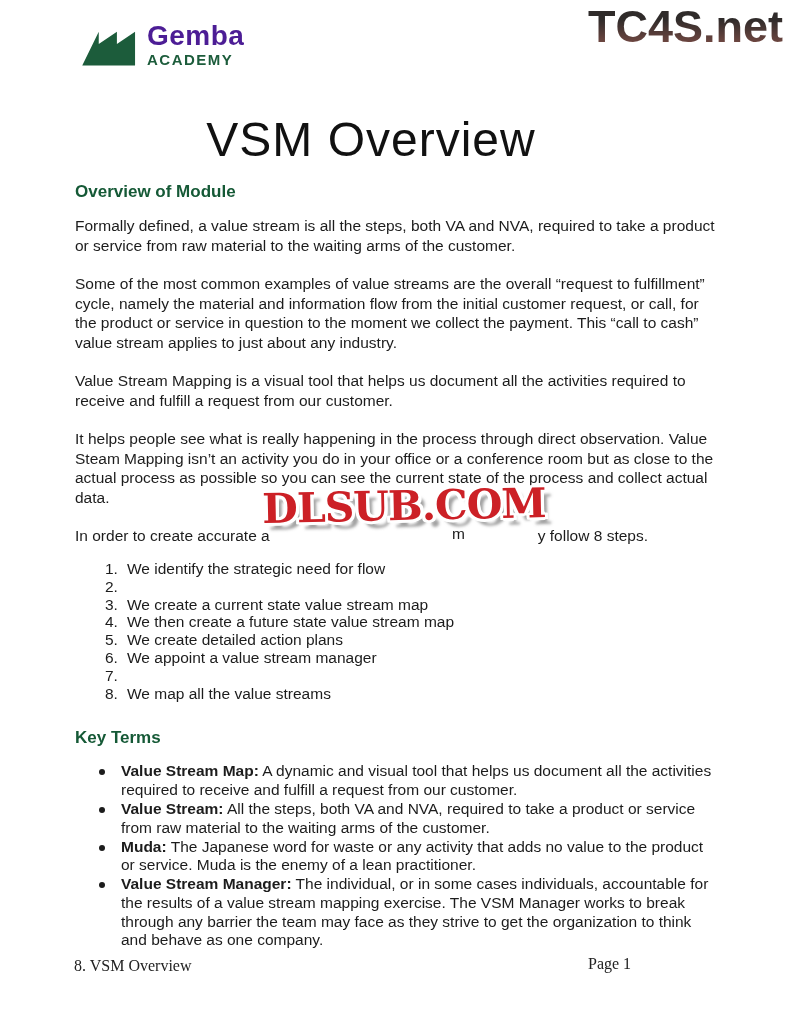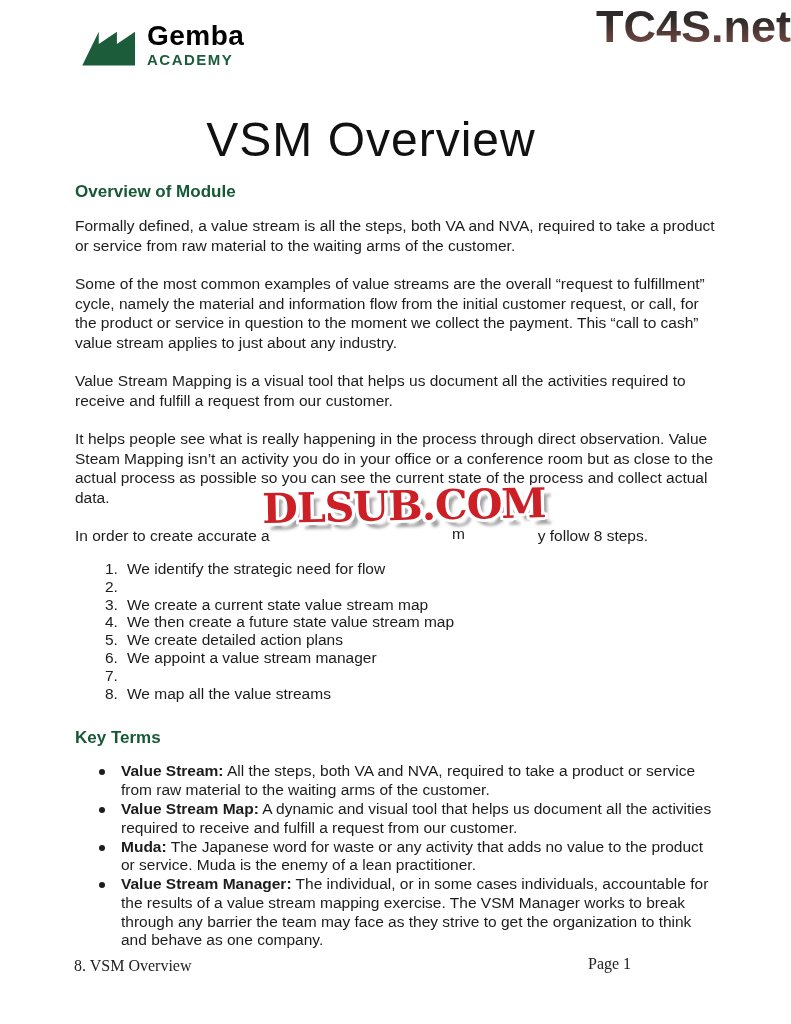--- a/index.html
+++ b/index.html
@@ -7,26 +7,26 @@
     width:791px;height:1024px;position:relative;background:#ffffff;
     font-family:"Liberation Sans","DejaVu Sans",sans-serif;
     color:#1c1c1c;overflow:hidden;
   }
   .page{position:absolute;inset:0;}
 
   
   .logo{position:absolute;left:74px;top:18px;display:flex;align-items:center;gap:7px;}
   .logo svg{display:block;}
   .logo-text{display:flex;flex-direction:column;line-height:1;}
-  .logo-name{font-weight:bold;font-size:28px;color:#000000;letter-spacing:0.5px;}
+  .logo-name{font-weight:bold;font-size:28px;color:#4c1d95;letter-spacing:0.5px;}
   .logo-sub{font-weight:bold;font-size:15px;color:#1c5c3b;letter-spacing:1.5px;margin-top:2px;}
 
   
   .wm-topright{
-    position:absolute;top:1px;right:0;
+    position:absolute;top:1px;right:8px;
     font-weight:bold;font-size:45px;letter-spacing:0px;
     color:#3b3330;
     background:linear-gradient(180deg,#2f2b2a 35%,#8a534b 100%);
     -webkit-background-clip:text;background-clip:text;
     -webkit-text-fill-color:transparent;
     text-shadow:none;
   }
   .outline-red{
     text-shadow:
       -2px -2px 0 #fff, 2px -2px 0 #fff, -2px 2px 0 #fff, 2px 2px 0 #fff,
@@ -149,22 +149,22 @@
         </li>
       <li>
           <span class="num">8.</span>
           <span>We map all the value streams</span>
         </li>
     </ol>
 
     <h2 class="sec-heading keyterms-heading">Key Terms</h2>
 
     <ul class="terms">
+      <li><span class="bullet"></span><span class="term">Value Stream Map:</span><span>  A dynamic and visual tool that helps us document all the activities required to receive and fulfill a request from our customer.</span></li>
       <li><span class="bullet"></span><span class="term">Value Stream:</span><span> All the steps, both VA and NVA, required to take a product or service from raw material to the waiting arms of the customer.</span></li>
-      <li><span class="bullet"></span><span class="term">Value Stream Map:</span><span>  A dynamic and visual tool that helps us document all the activities required to receive and fulfill a request from our customer.</span></li>
       <li><span class="bullet"></span><span class="term">Muda:</span><span> The Japanese word for waste or any activity that adds no value to the product or service.  Muda is the enemy of a lean practitioner.</span></li>
       <li><span class="bullet"></span><span class="term">Value Stream Manager:</span><span>  The individual, or in some cases individuals, accountable for the results of a value stream mapping exercise.  The VSM Manager works to break through any barrier the team may face as they strive to get the organization to think and behave as one company.</span></li>
     </ul>
   </div>
 
   <div class="wm-center outline-red">DLSUB.COM</div>
 
   <div class="footer-left">8. VSM Overview</div>
   <div class="footer-page">Page 1</div>
 

